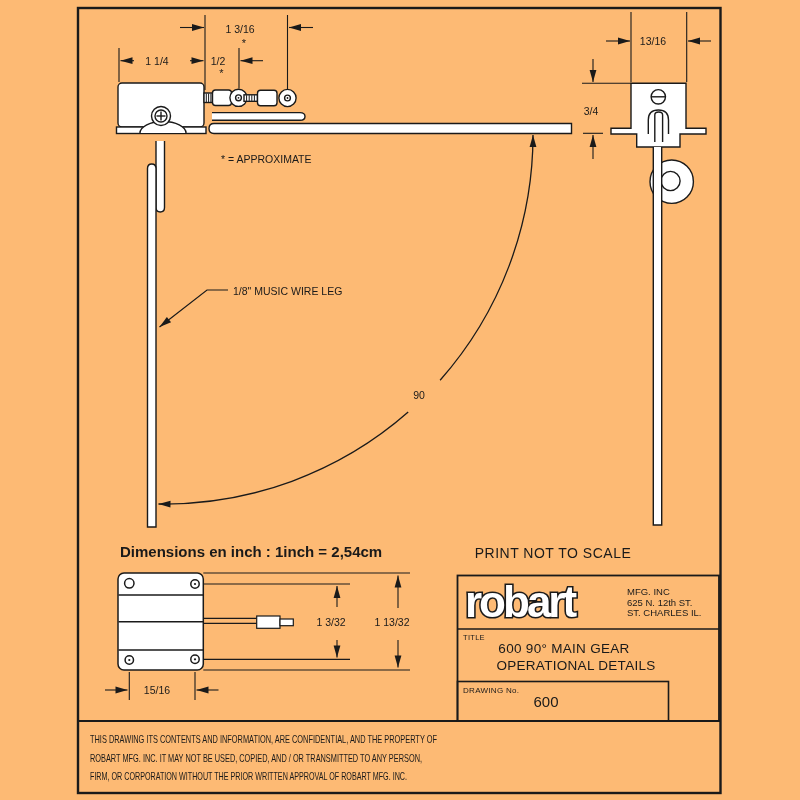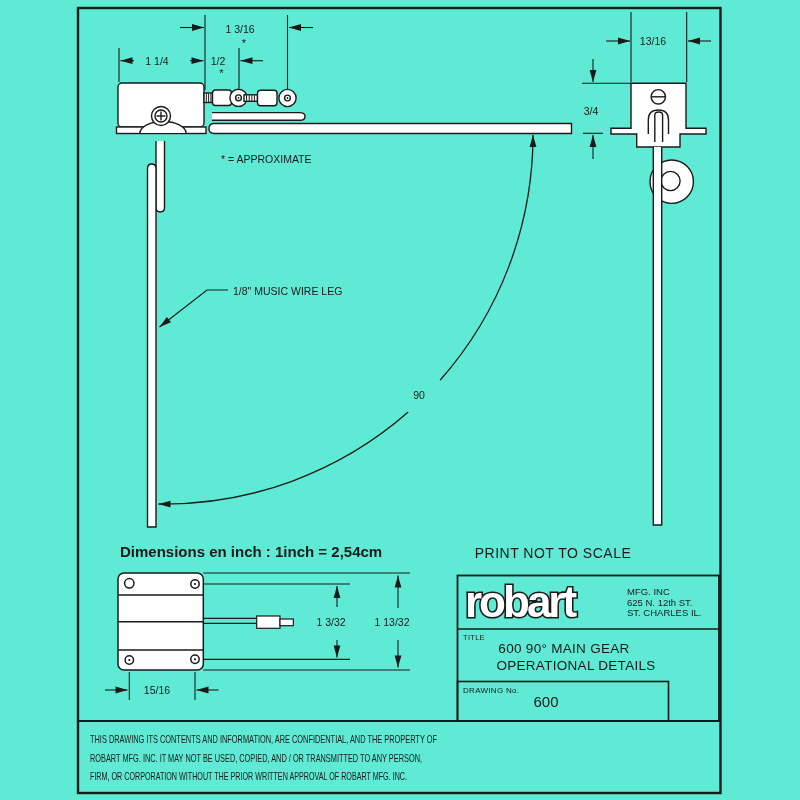--- a/index.html
+++ b/index.html
@@ -1,16 +1,16 @@
 <!DOCTYPE html>
 <html><head>
 <meta charset="utf-8">
 <style>
   html,body{margin:0;padding:0;background:#fff;}
-  #page{position:relative;width:800px;height:800px;background:#5eead4;overflow:hidden;
+  #page{position:relative;width:800px;height:800px;background:#fdba74;overflow:hidden;
         font-family:"Liberation Sans",sans-serif;}
   svg{position:absolute;left:0;top:0;}
   svg text{font-family:"Liberation Sans",sans-serif;fill:#1a1a1a;}
   .dim{font-size:10.5px;}
   .star{font-size:11px;}
   .note{font-size:10.5px;}
   .big-bold{font-size:15px;font-weight:bold;}
   .print-note{font-size:14px;letter-spacing:.5px;}
   .logo{font-size:44px;font-weight:bold;letter-spacing:-3px;fill:#ffffff;stroke:#1a1a1a;
         stroke-width:3.2px;paint-order:stroke fill;}

